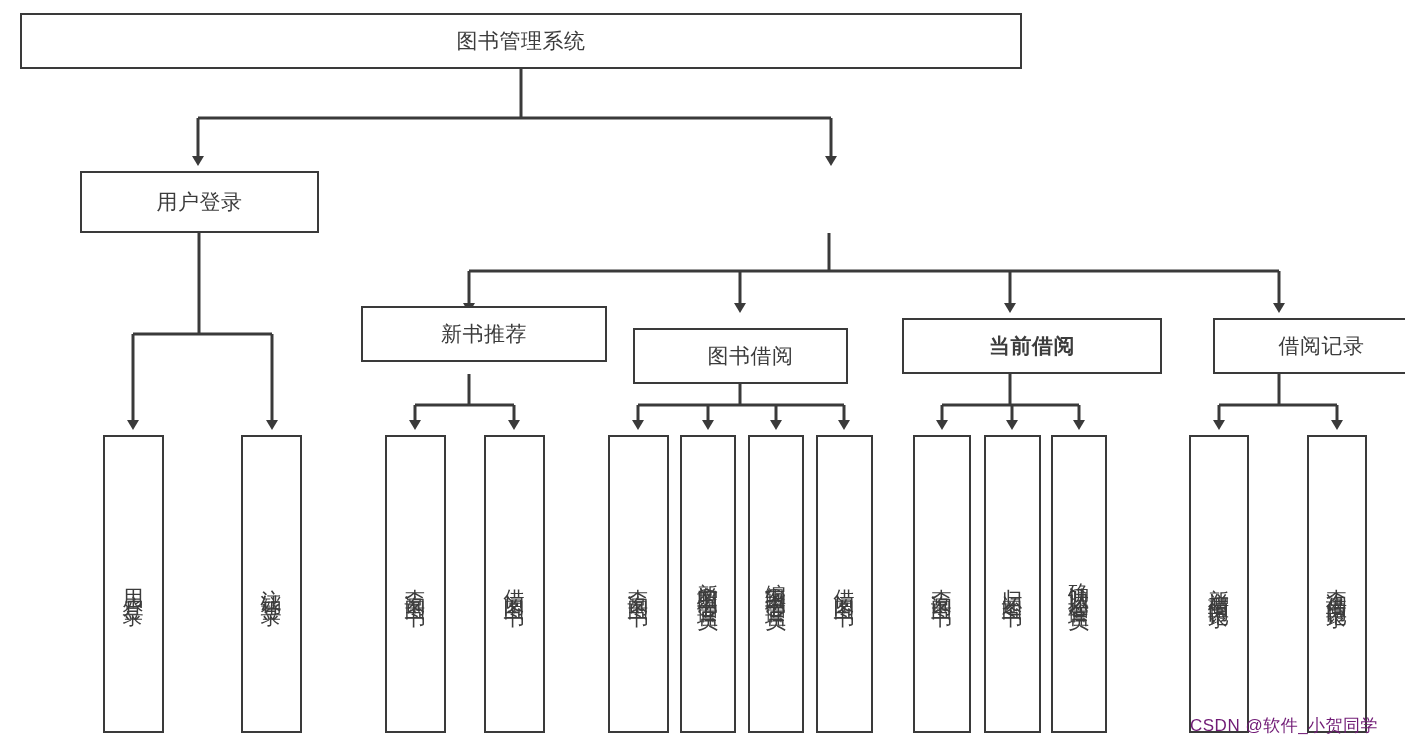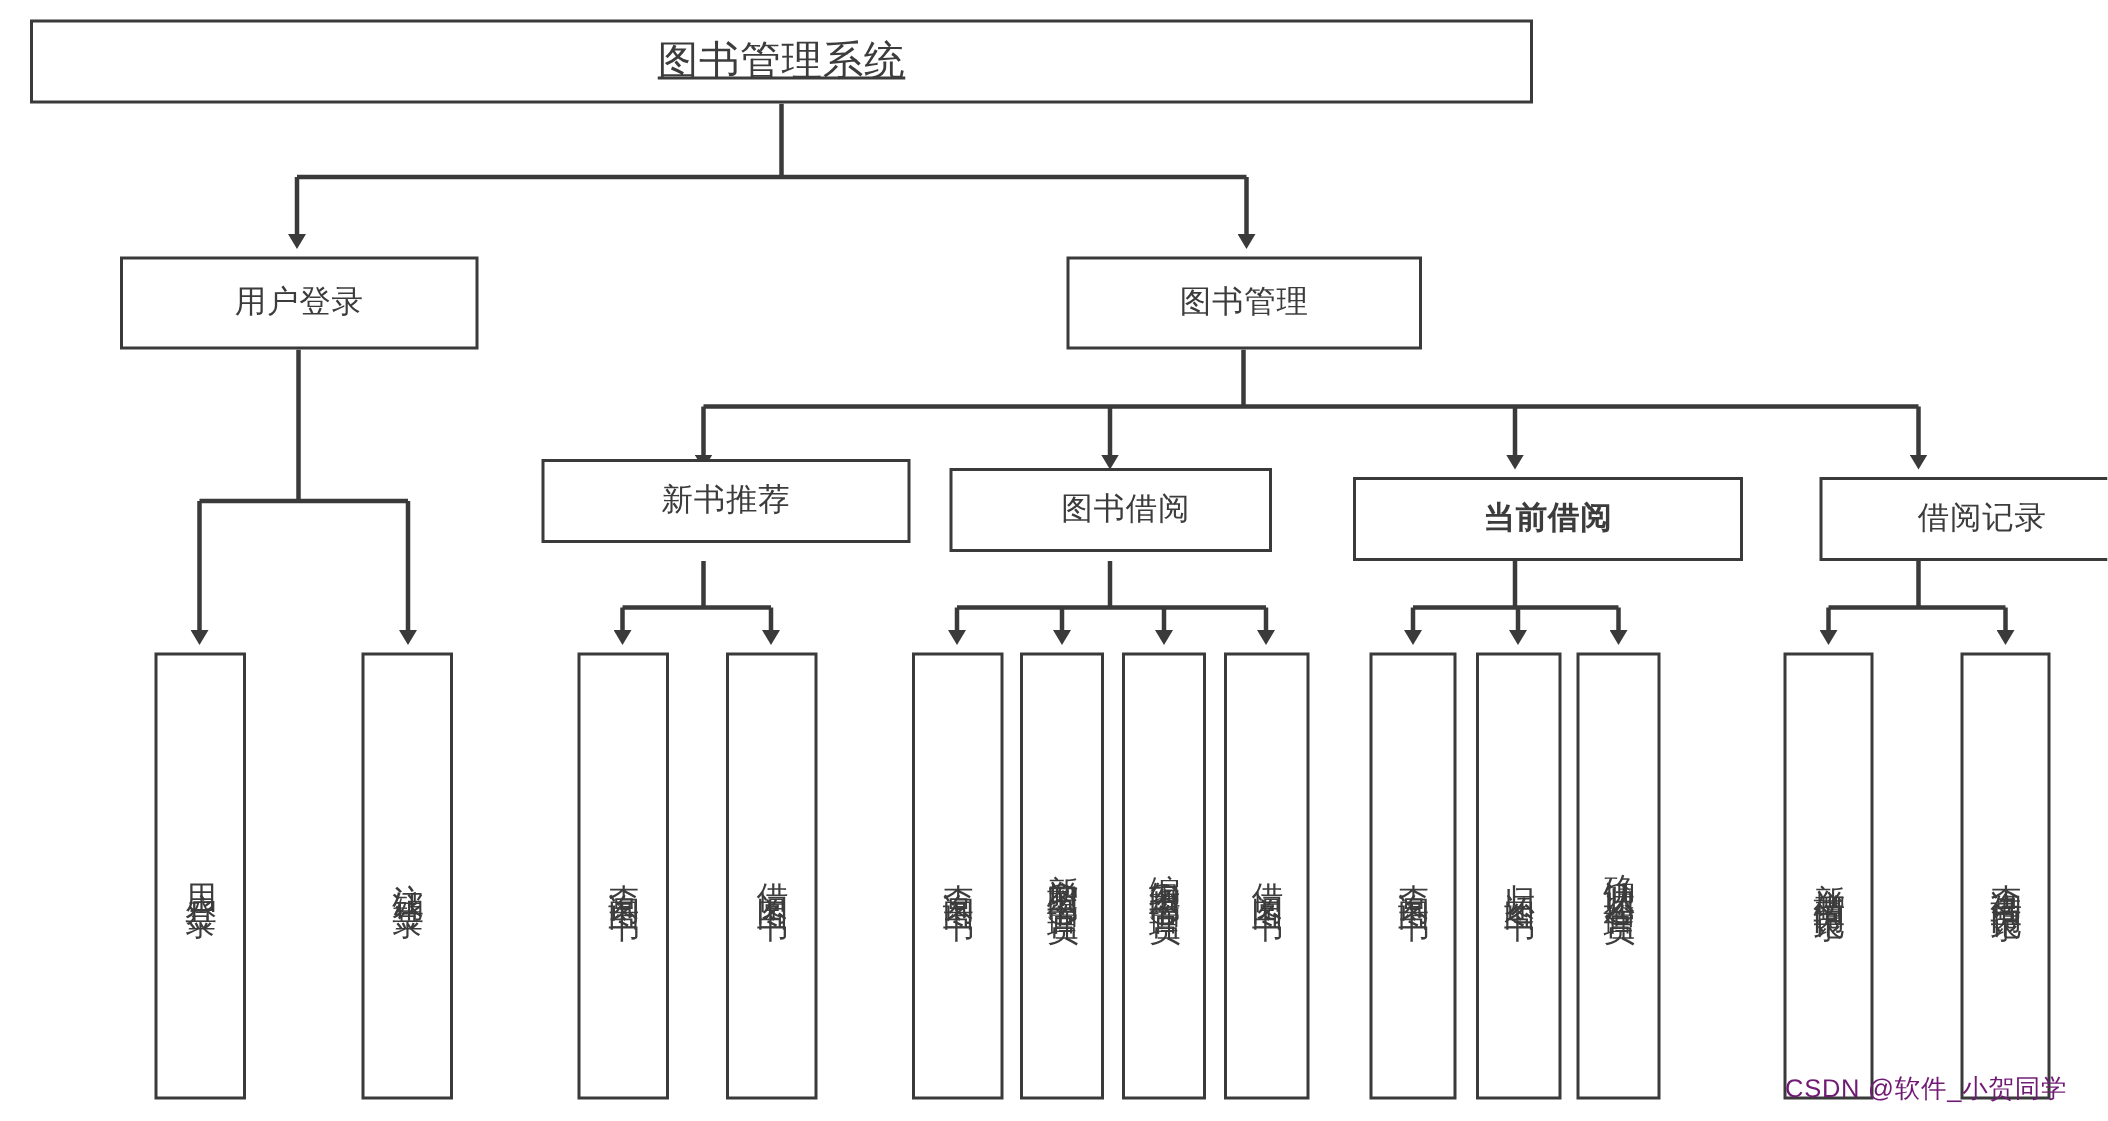--- a/index.html
+++ b/index.html
@@ -42,22 +42,21 @@
     line-height: 1.02;
     color: #3c3c3c;
   }
   
   .h-node .node-label {
     font-size: 21px;
     letter-spacing: 0.5px;
     white-space: nowrap;
   }
   #node-root .node-label {
-    font-size: 27px;
-    text-decoration: underline;
+    font-size: 21px;
   }
   
   .v-node {
     align-items: center;
     justify-content: center;
     padding: 4px 0;
   }
   .v-node .node-label {
     writing-mode: vertical-rl;
     text-orientation: upright;
@@ -135,28 +134,25 @@
     </g>
   </svg>
 
   <div class="node h-node" id="node-root" style="left:20px; top:13px; width:1002px; height:56px;">
     <span class="node-label">图书管理系统</span>
   </div>
 
   <div class="node h-node" style="left:80px; top:171px; width:239px; height:62px;">
     <span class="node-label">用户登录</span>
   </div>
-  <div class="node h-node" style="left:711px; top:171px; width:237px; height:62px;">
-    <span class="node-label">图书管理</span>
-  </div>
 
   <div class="node h-node" style="left:361px; top:306px; width:246px; height:56px;">
     <span class="node-label">新书推荐</span>
   </div>
-  <div class="node h-node" style="left:633px; top:312px; width:215px; height:56px;padding-left:20px;">
+  <div class="node h-node" style="left:633px; top:328px; width:215px; height:56px;padding-left:20px;">
     <span class="node-label">图书借阅</span>
   </div>
   <div class="node h-node" style="left:902px; top:318px; width:260px; height:56px;font-weight:bold;">
     <span class="node-label">当前借阅</span>
   </div>
   <div class="node h-node" style="left:1171px; top:318px; width:217px; height:56px;margin-left:42px;">
     <span class="node-label">借阅记录</span>
   </div>
 
   <div class="node v-node" style="left:103px; top:435px; width:61px; height:298px;">

